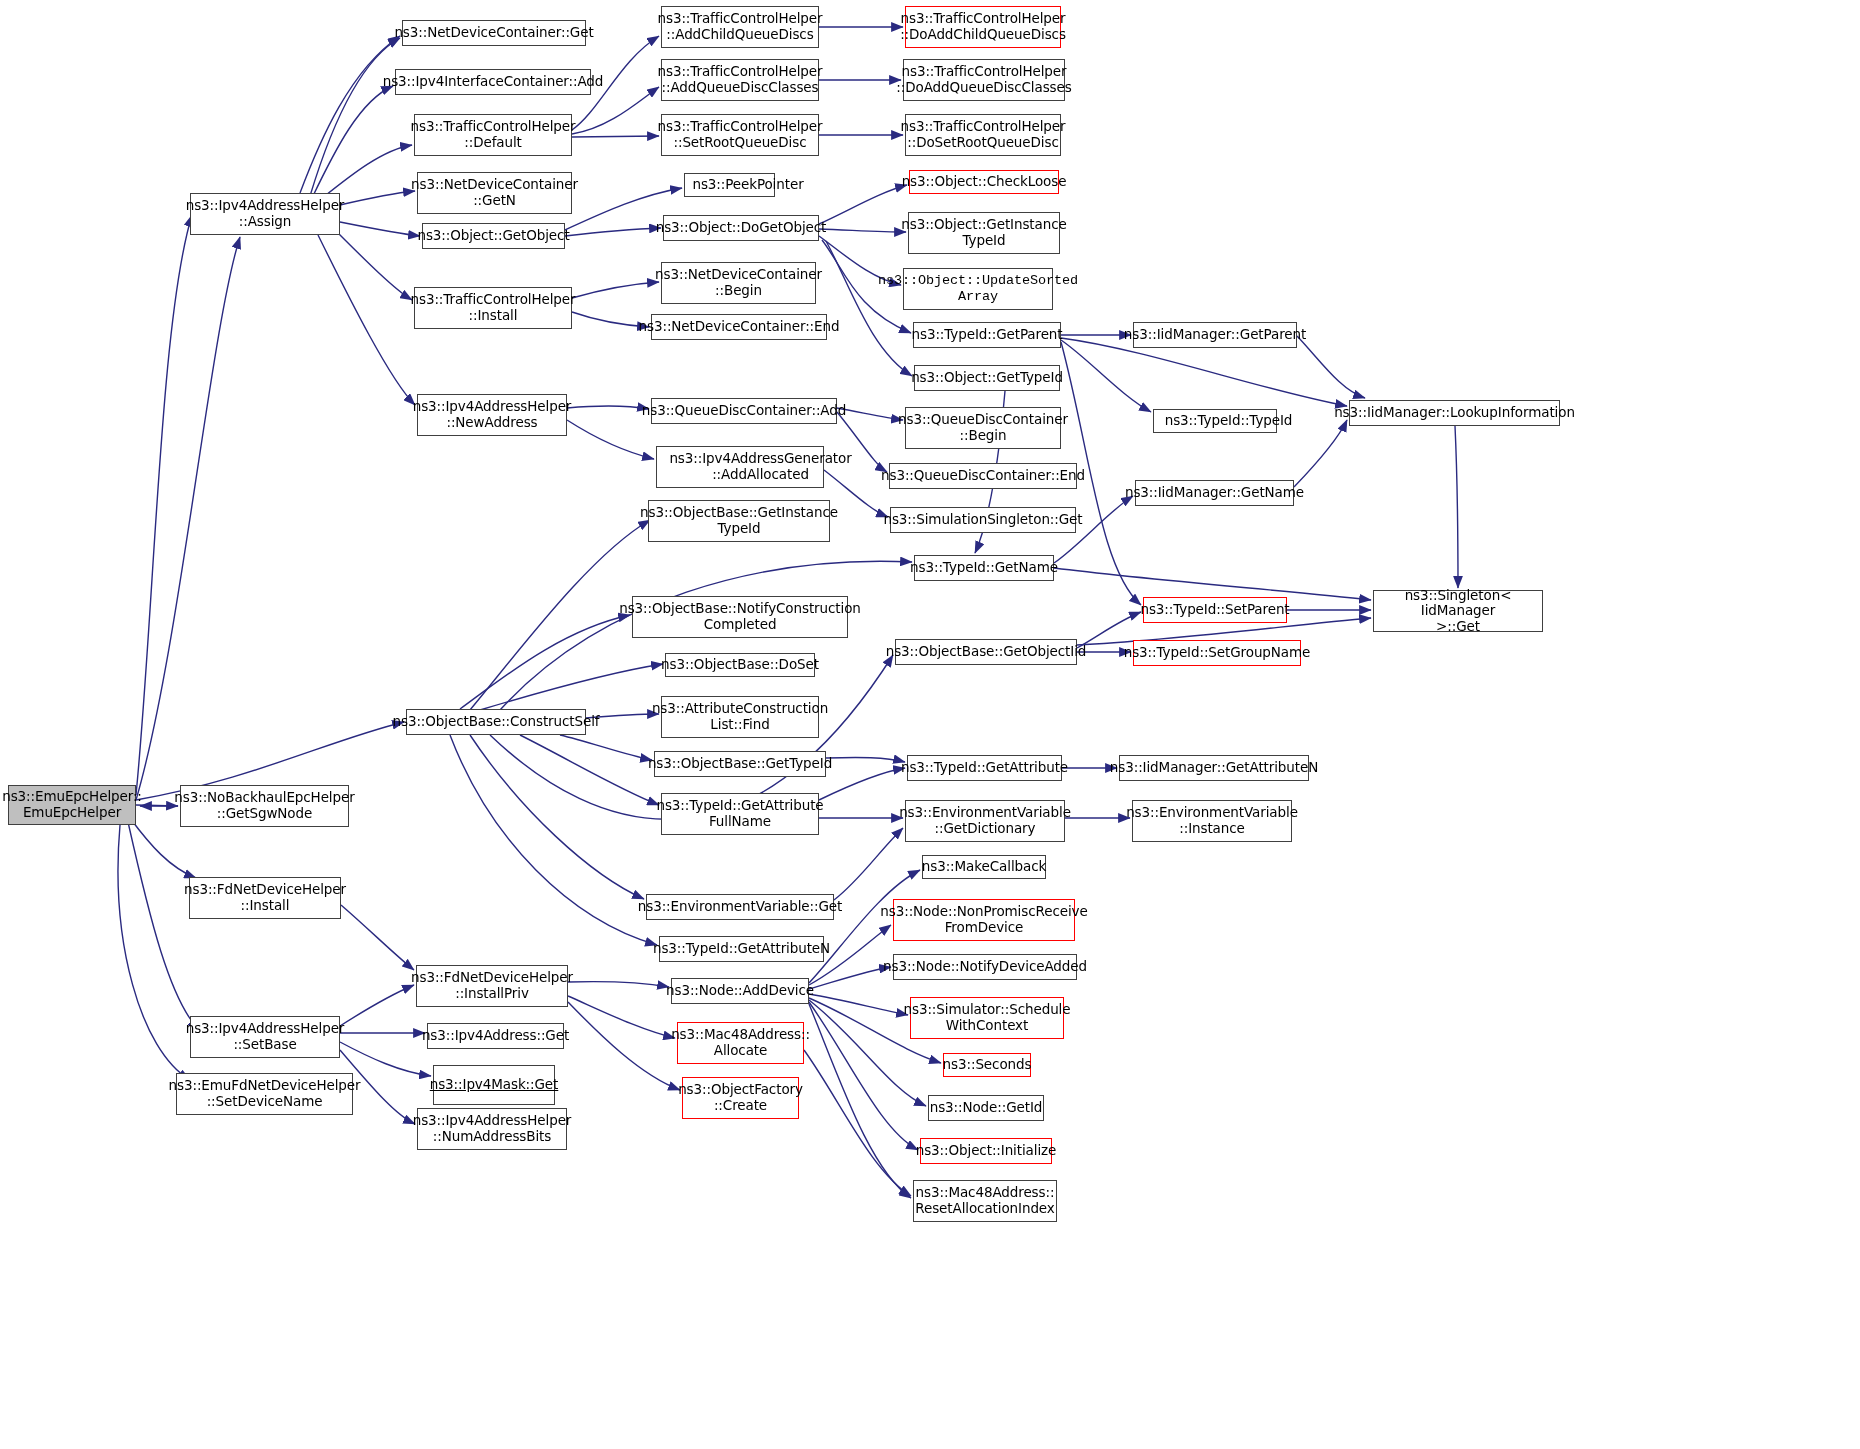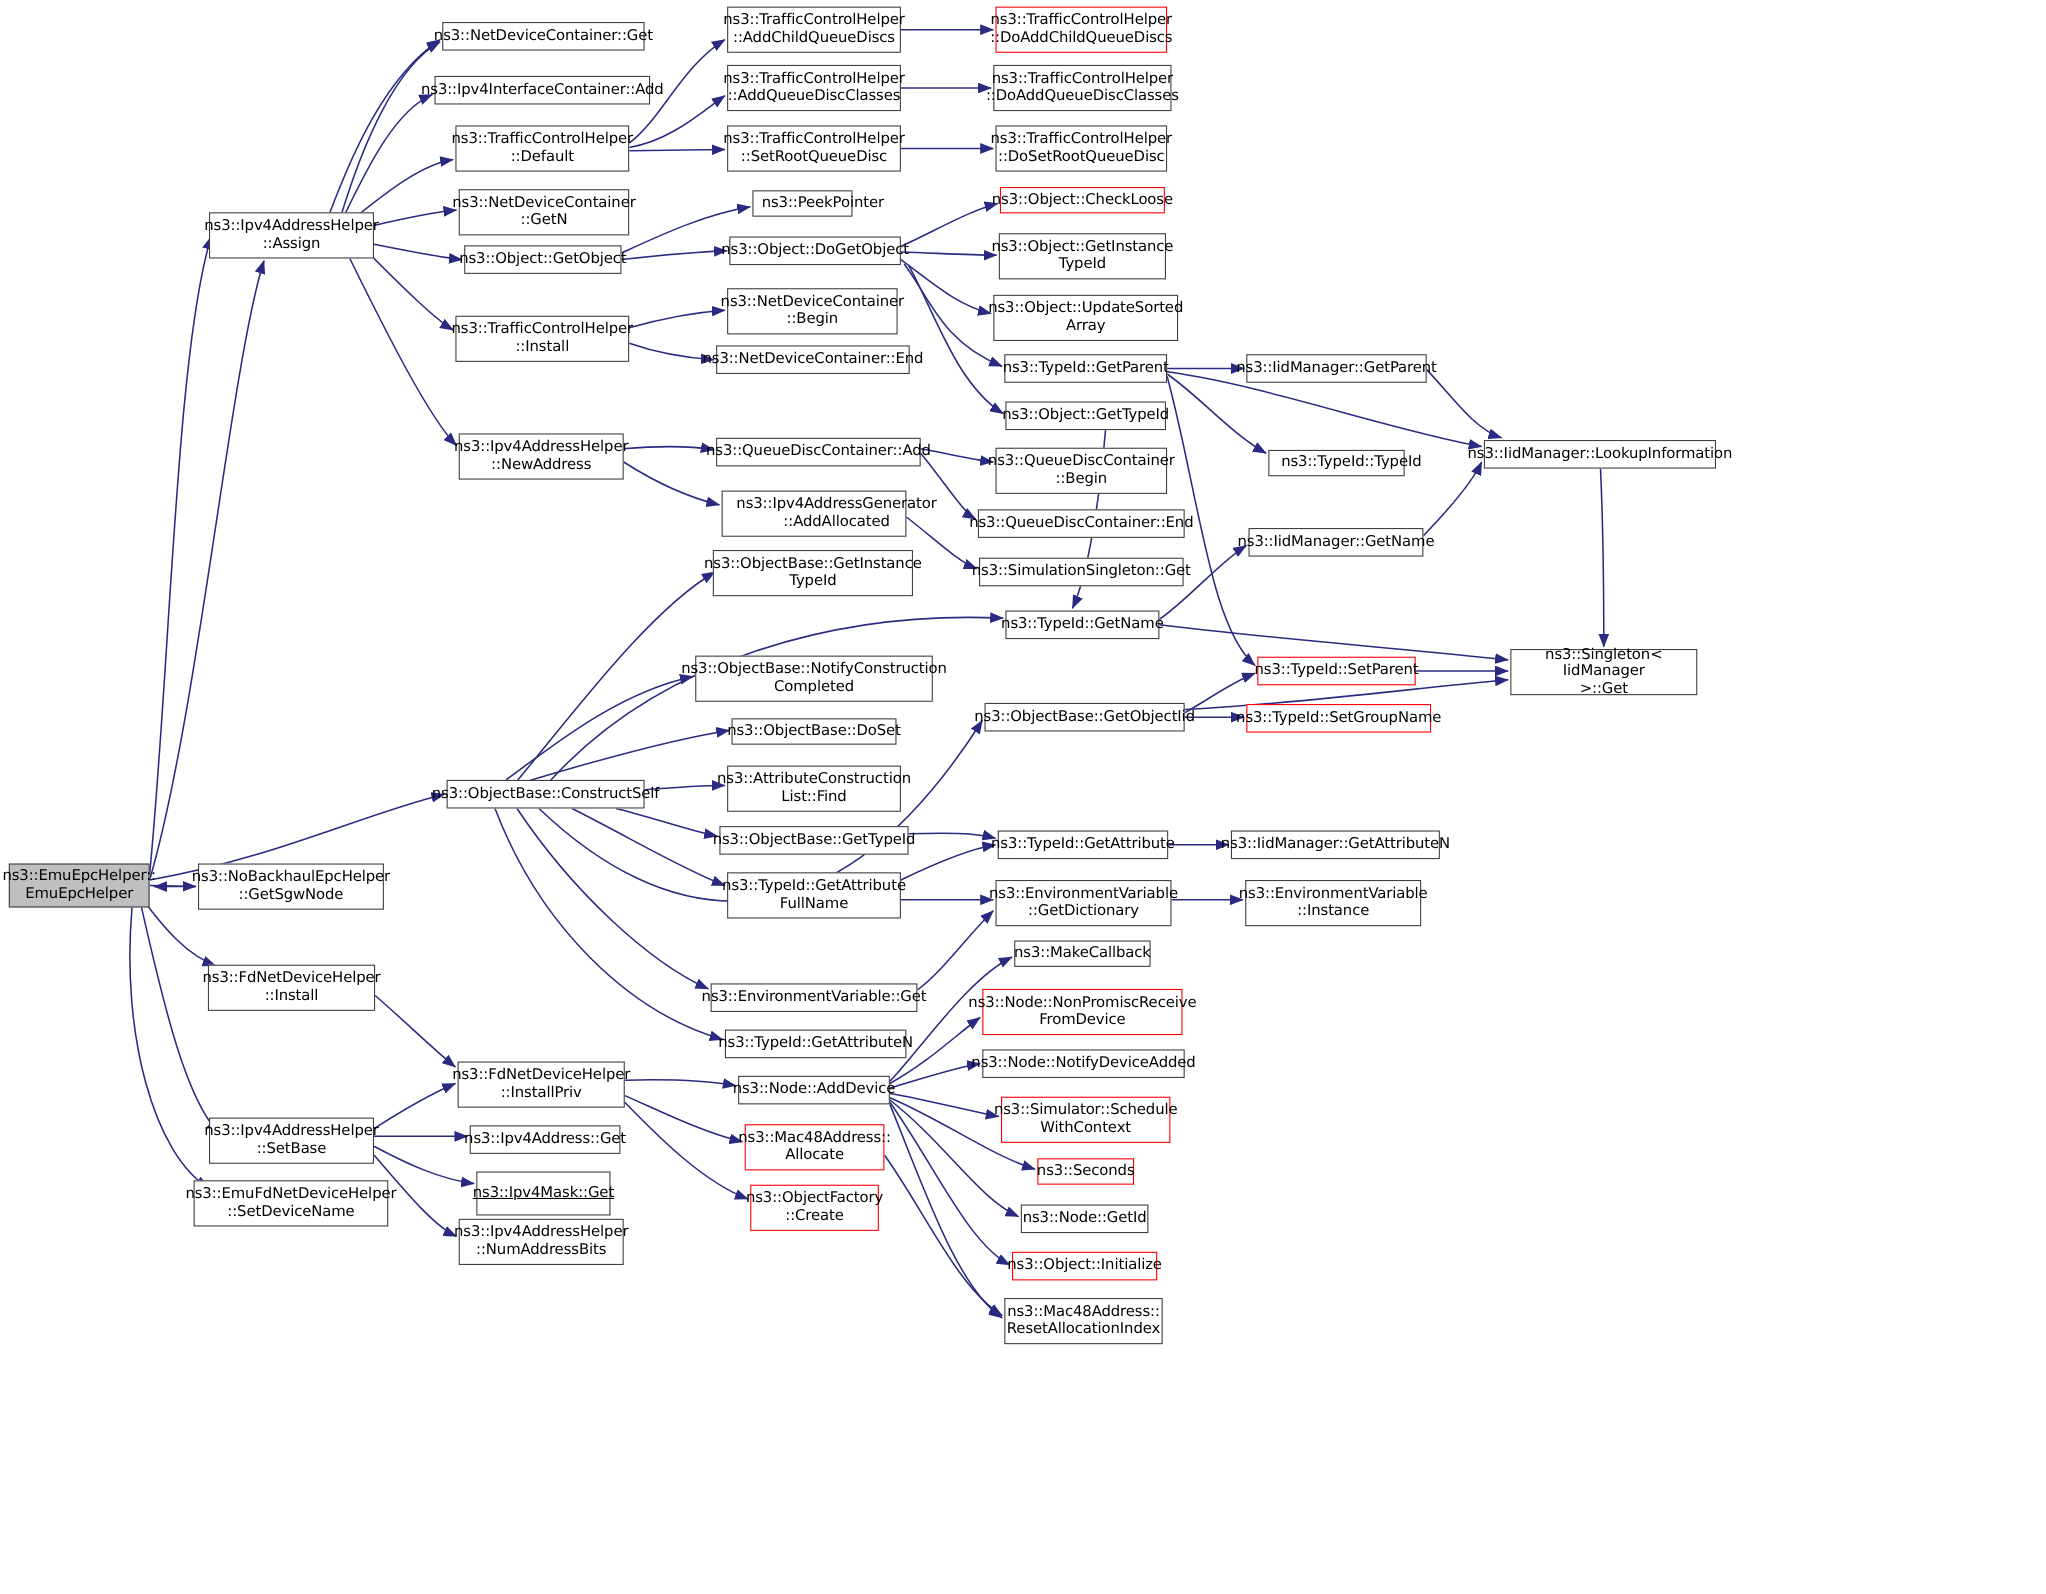--- a/index.html
+++ b/index.html
@@ -172,21 +172,21 @@
       <div class="node" style="left: 651px; top: 314px; width: 176px; height: 26px;">ns3::NetDeviceContainer::End</div>
       <div class="node red" style="left: 905px; top: 6px; width: 156px; height: 42px;">ns3::TrafficControlHelper
 ::DoAddChildQueueDiscs</div>
       <div class="node" style="left: 903px; top: 59px; width: 162px; height: 42px;">ns3::TrafficControlHelper
 ::DoAddQueueDiscClasses</div>
       <div class="node" style="left: 905px; top: 114px; width: 156px; height: 42px;">ns3::TrafficControlHelper
 ::DoSetRootQueueDisc</div>
       <div class="node red" style="left: 909px; top: 170px; width: 150px; height: 24px;">ns3::Object::CheckLoose</div>
       <div class="node" style="left: 908px; top: 212px; width: 152px; height: 42px;">ns3::Object::GetInstance
 TypeId</div>
-      <div class="node" style="left: 903px; top: 268px; width: 168px; height: 42px;">ns3::Object::UpdateSorted
+      <div class="node" style="left: 903px; top: 268px; width: 150px; height: 42px; font-family: Liberation Mono, monospace;">ns3::Object::UpdateSorted
 Array</div>
       <div class="node" style="left: 913px; top: 322px; width: 148px; height: 26px;">ns3::TypeId::GetParent</div>
       <div class="node" style="left: 914px; top: 365px; width: 146px; height: 26px;">ns3::Object::GetTypeId</div>
       <div class="node" style="left: 651px; top: 398px; width: 186px; height: 26px;">ns3::QueueDiscContainer::Add</div>
       <div class="node" style="left: 656px; top: 446px; width: 168px; height: 42px; padding-left: 44px;">ns3::Ipv4AddressGenerator
 ::AddAllocated</div>
       <div class="node" style="left: 648px; top: 500px; width: 182px; height: 42px;">ns3::ObjectBase::GetInstance
 TypeId</div>
       <div class="node" style="left: 905px; top: 407px; width: 156px; height: 42px;">ns3::QueueDiscContainer
 ::Begin</div>

